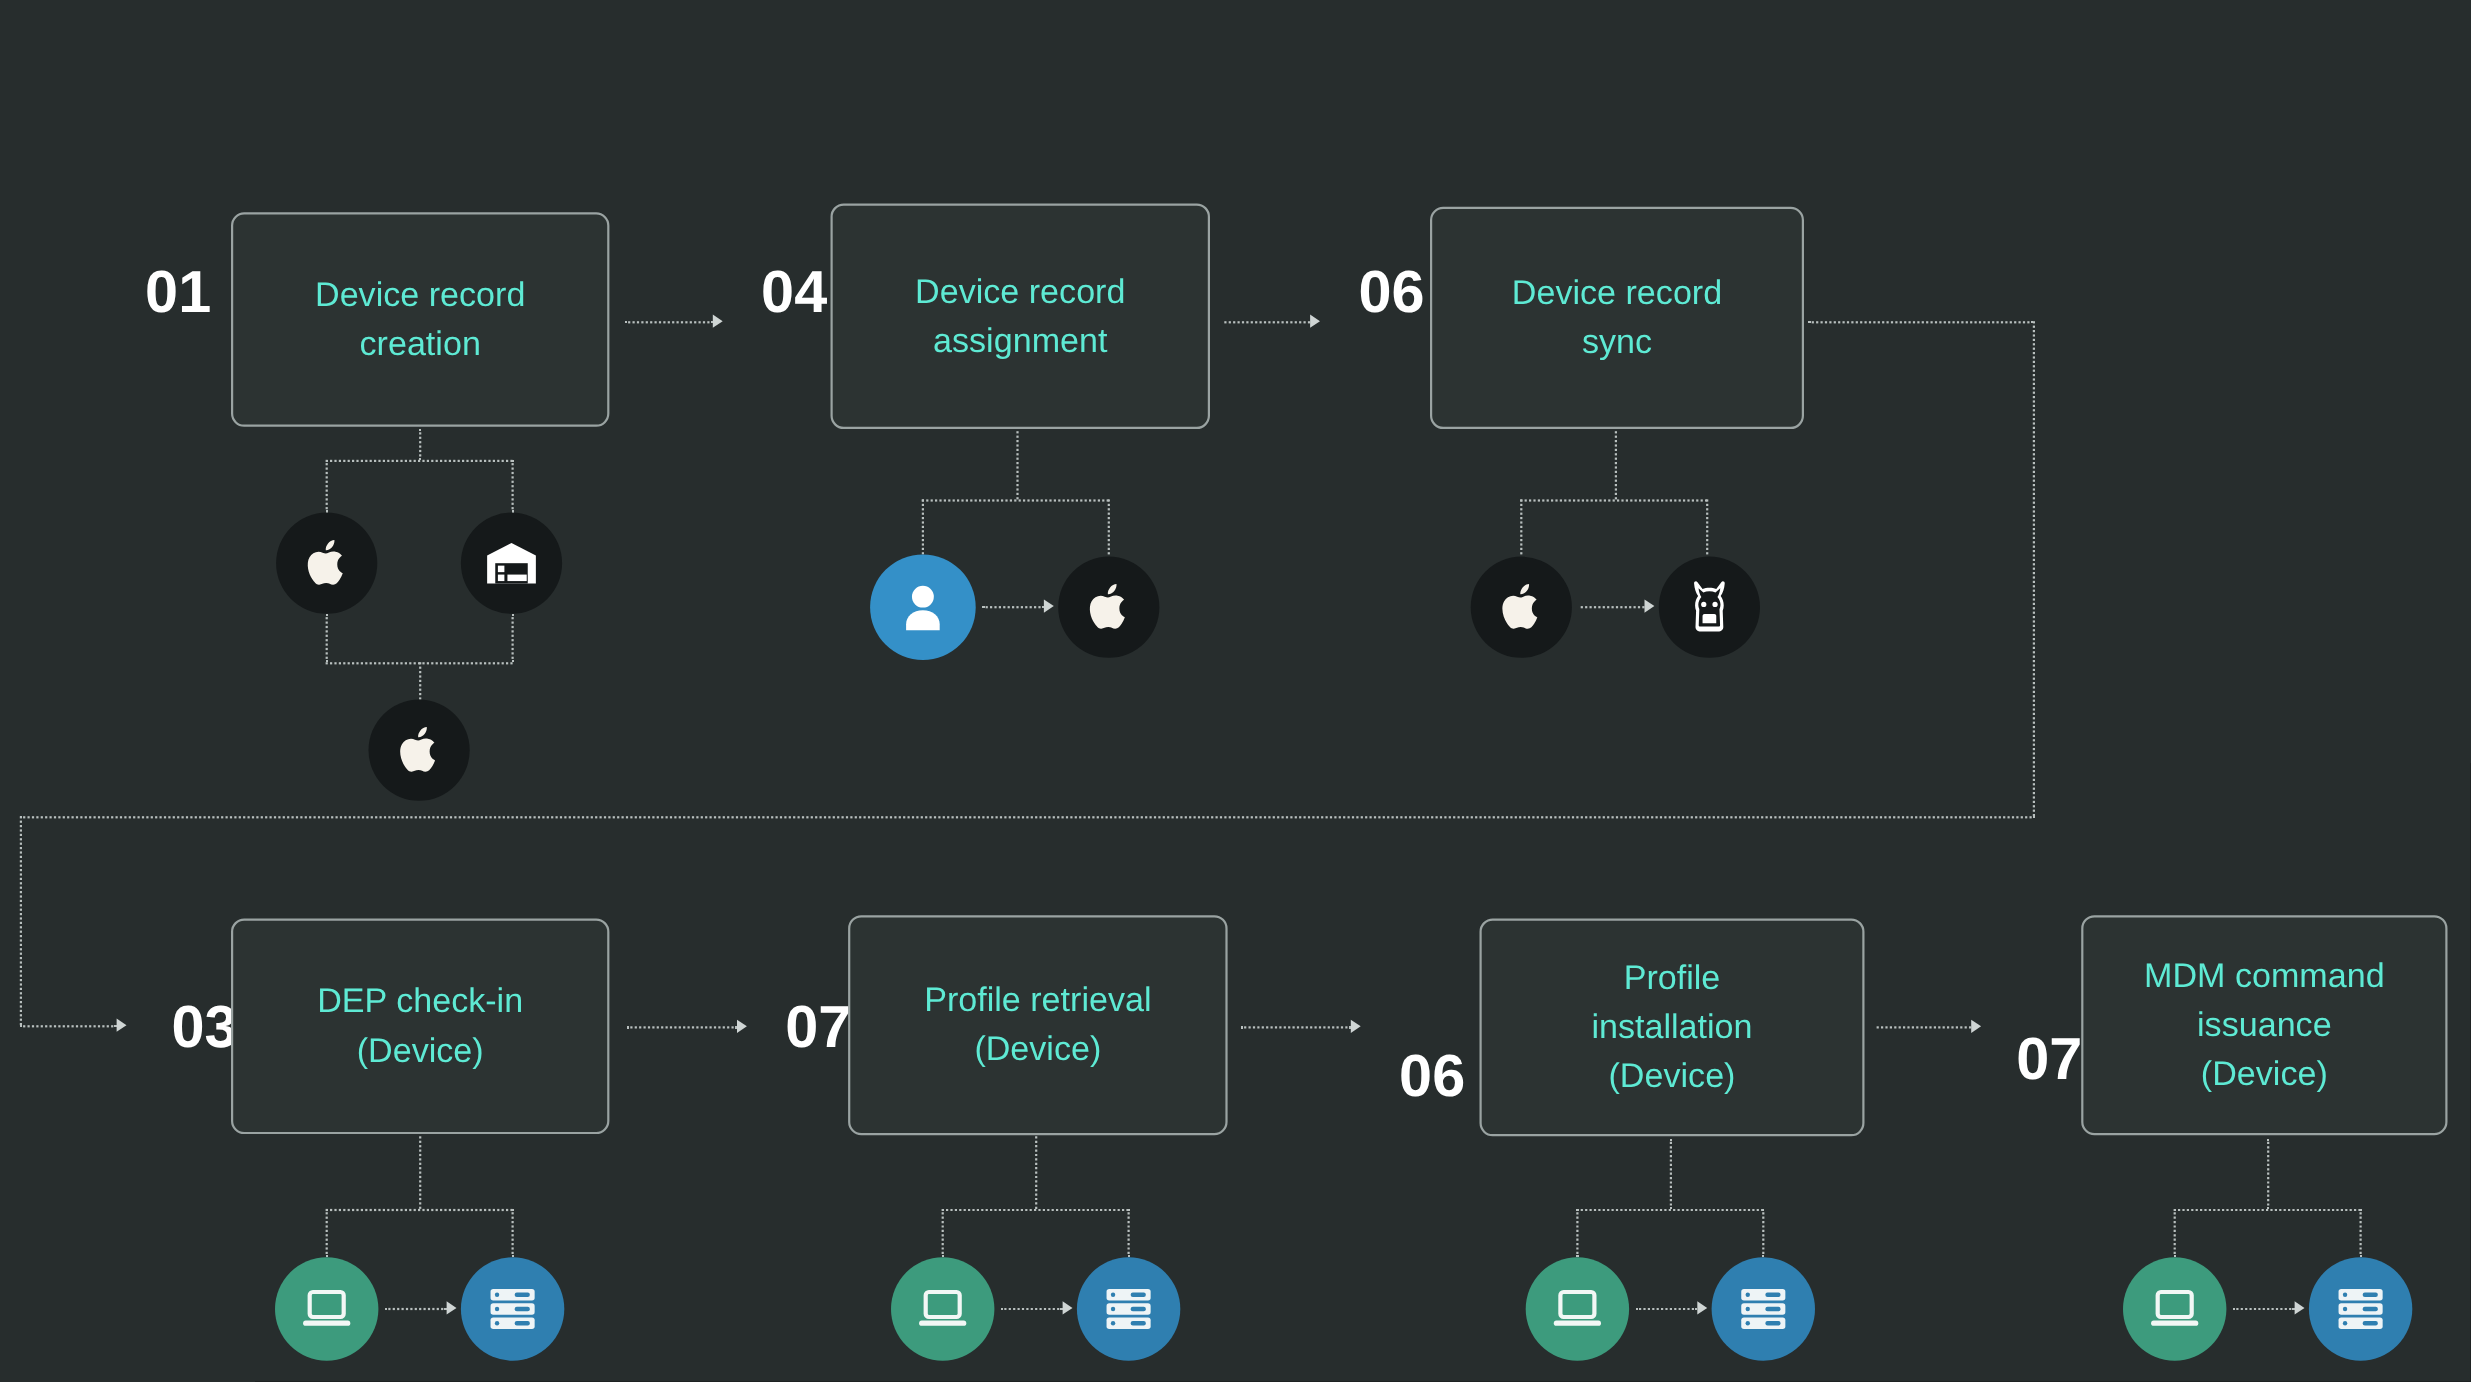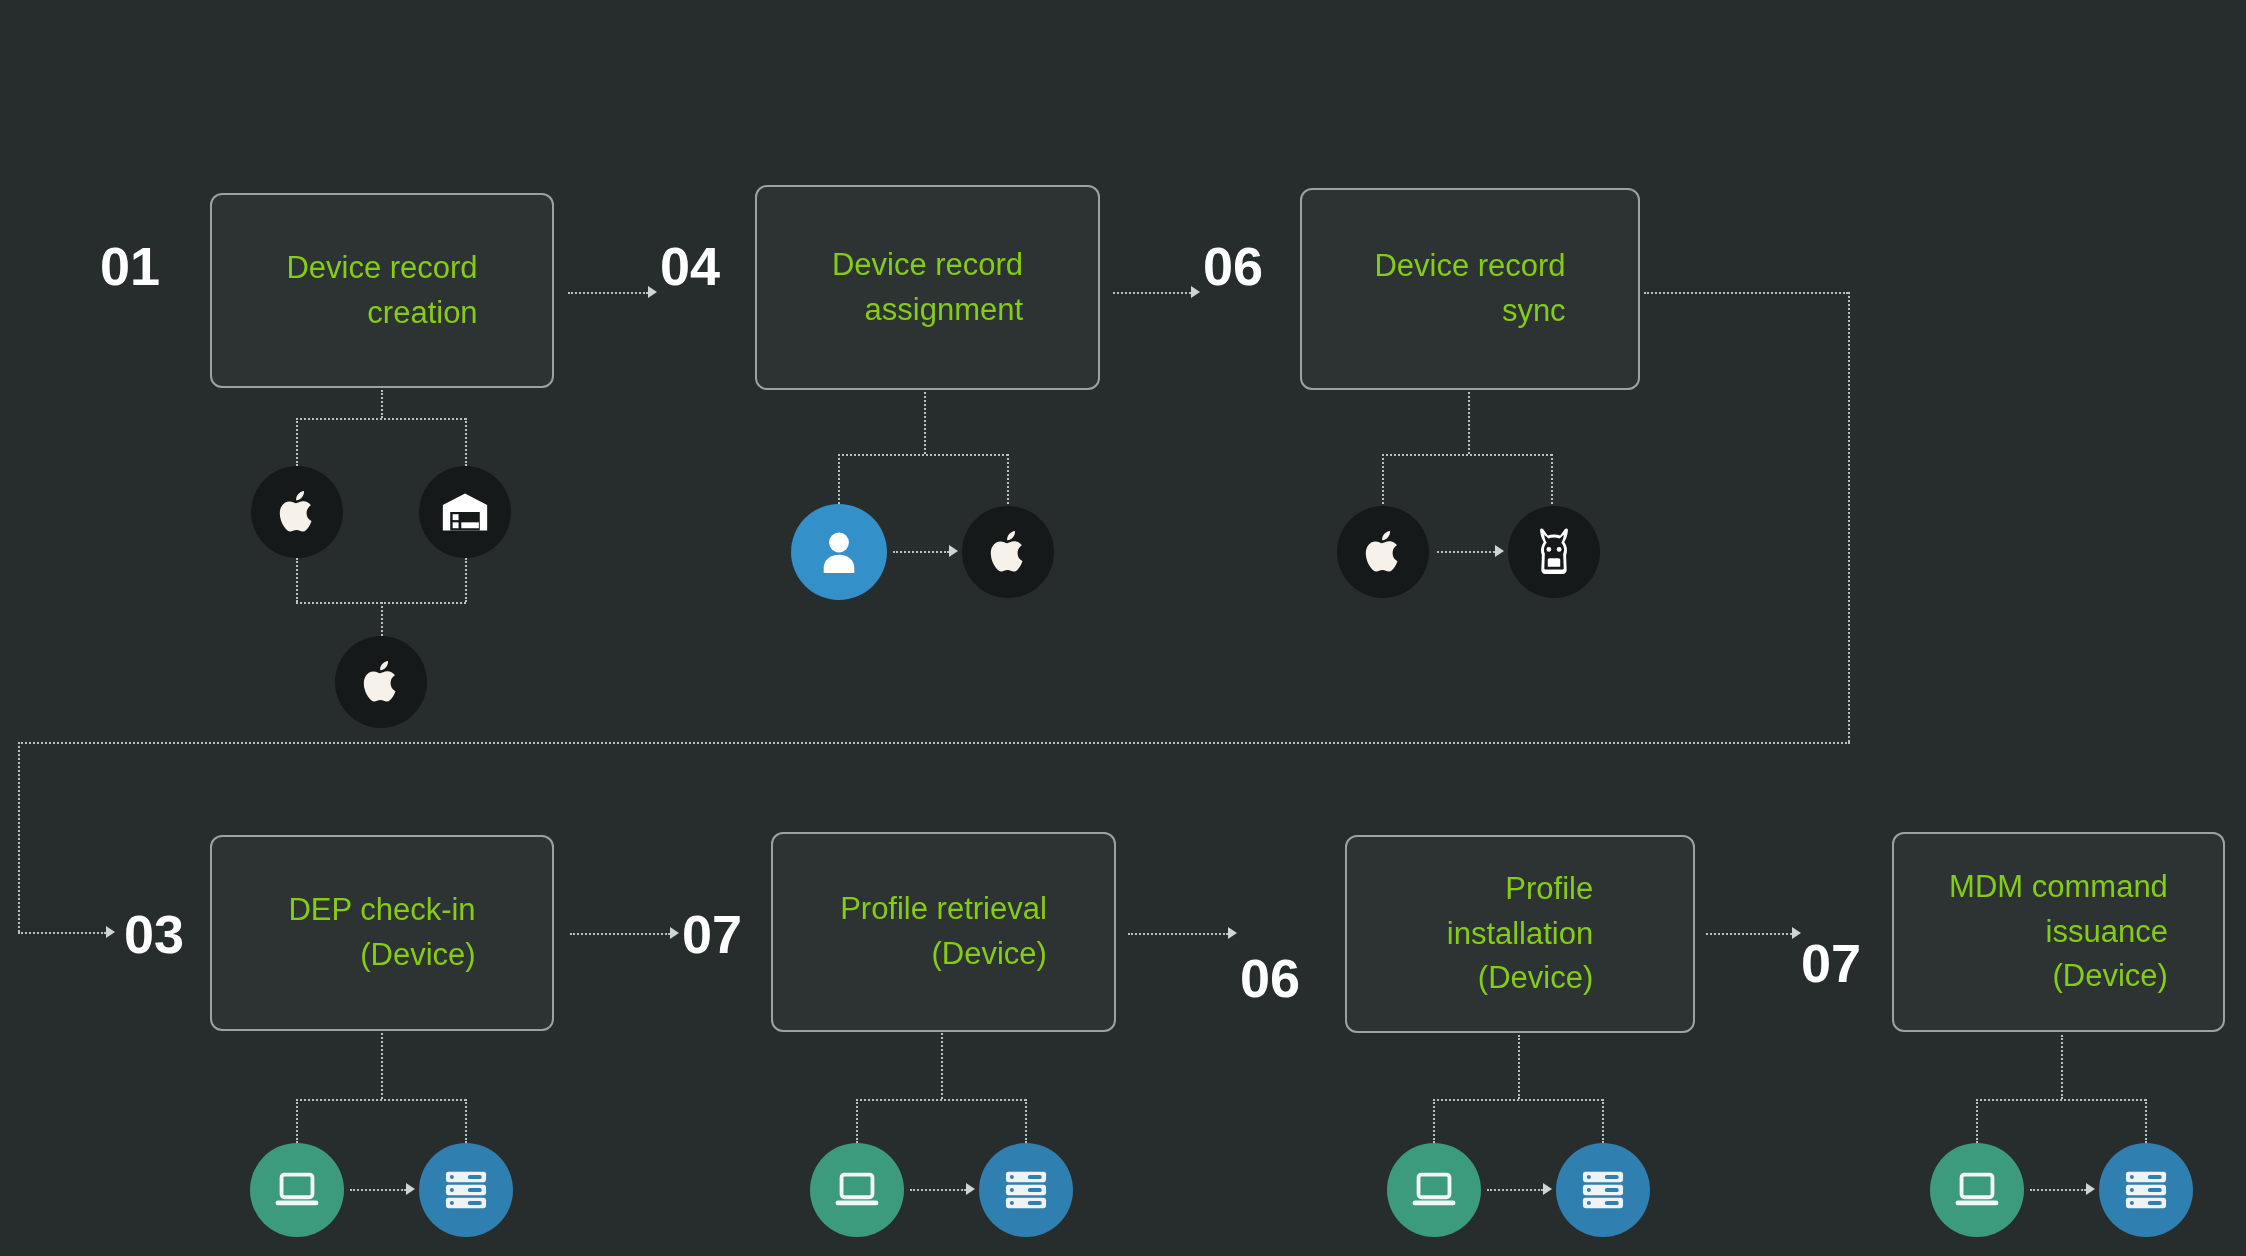--- a/index.html
+++ b/index.html
@@ -31,35 +31,34 @@
     box-sizing:border-box;
     border:2px solid #9aa3a2;
     border-radius:12px;
     background:#2c3332;
     display:flex;
     align-items:center;
     justify-content:center;
     text-align:center;
   }
   .step-label{
-    color:#84cc16;
+    color:#5eead4;
     font-size:31px;
     line-height:1.45;
     padding:0 14px;
     white-space:pre-line;
-    text-align:right;
   }
   
   .step-num{
     position:absolute;
     color:#ffffff;
     font-size:54px;
     font-weight:bold;
     letter-spacing:0px;
-    text-align:left;
+    text-align:right;
   }
   
   .icon-circle{
     position:absolute;
     border-radius:50%;
     display:flex;
     align-items:center;
     justify-content:center;
   }
   .icon-circle.dark{ background:#15191a; }

